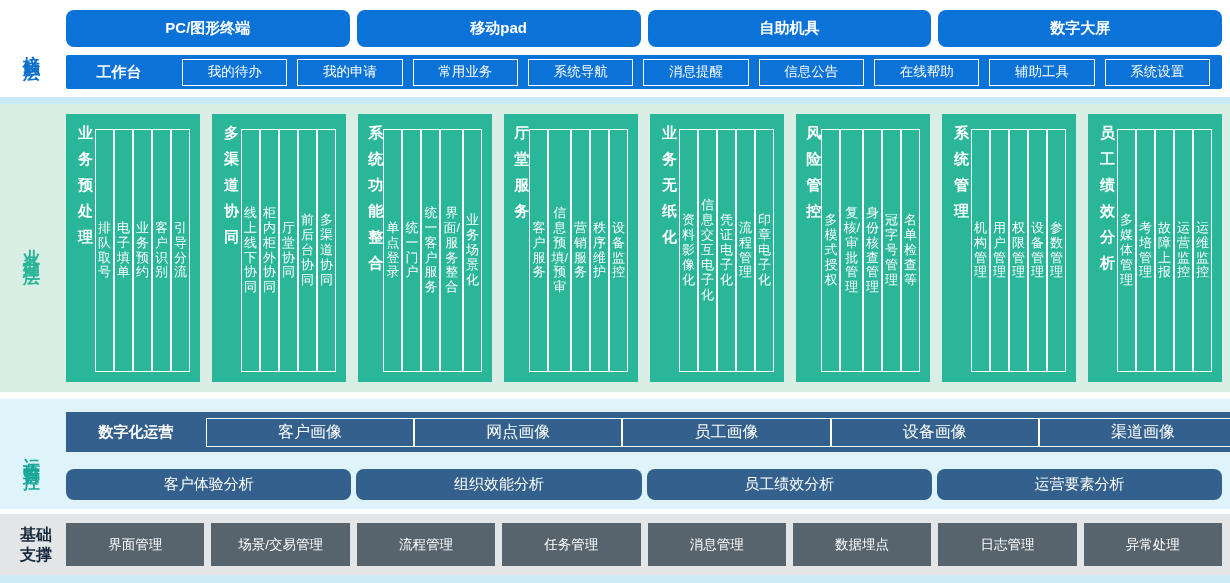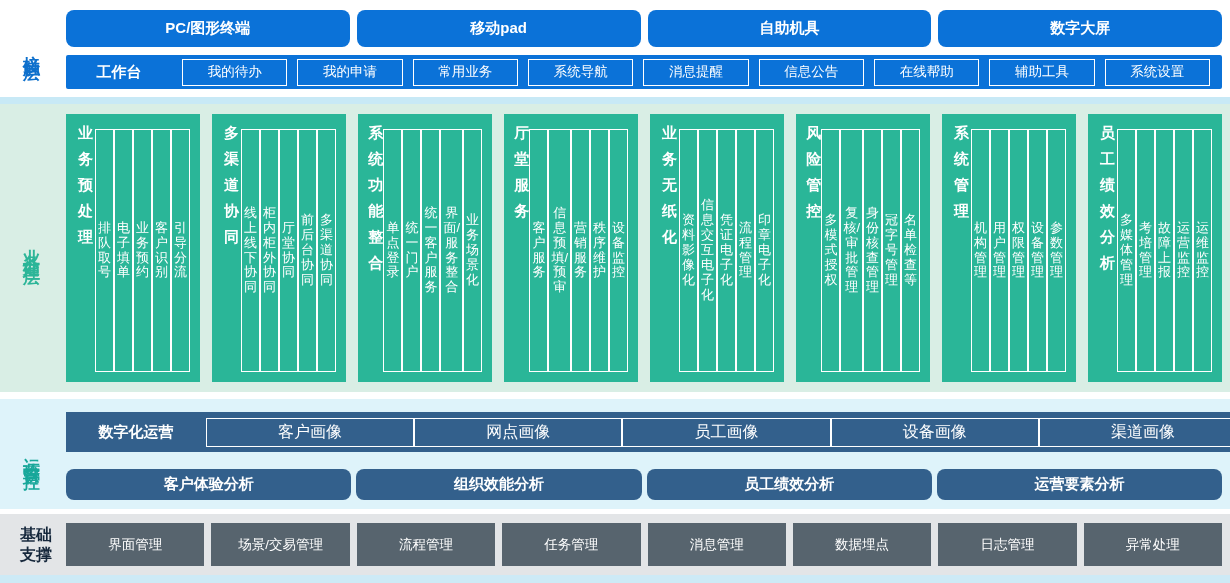--- a/index.html
+++ b/index.html
@@ -38,21 +38,21 @@
 
   
   .sec-ops { position:absolute; left:0; top:399px; width:1230px; height:110px; background:#def3fa; }
   .sec-ops .v-label { color:#18a79a; }
   .digital-bar { position:absolute; left:66px; top:13px; width:1197px; height:40px; background:#33608c;
                  display:flex; align-items:center; padding-right:16px; }
   .digital-label { flex:0 0 140px; text-align:center; color:#fff; font-weight:bold; font-size:15px; }
   .digital-btn { flex:1; height:29px; border:1px solid #fff; color:#ffffff; font-size:16px;
                  display:flex; align-items:center; justify-content:center; }
   .analysis-row { position:absolute; left:66px; top:61px; width:1156px; height:40px; display:flex; gap:5px; }
-  .analysis-btn { flex:1; background:#33608c; border-radius:8px; color:#fff; font-weight:bold; font-size:15px;
+  .analysis-btn { flex:1; background:#33608c; border-radius:8px; color:#fff; font-weight:normal; font-size:15px;
                   display:flex; align-items:center; justify-content:center;margin-top:9px; }
 
   
   .sec-base { position:absolute; left:0; top:514px; width:1230px; height:61px; background:#e3e5e7; }
   .base-label { position:absolute; left:12px; top:50%; transform:translateY(-50%); width:48px;
                 color:#15273b; font-weight:bold; font-size:16px; line-height:1.25;
                 white-space:pre-line; text-align:center; }
   .base-row { position:absolute; left:66px; top:9px; width:1156px; height:43px; display:flex; gap:7px; }
   .base-btn { flex:1; background:#57646e; color:#fff; font-size:13.5px;
               display:flex; align-items:center; justify-content:center; text-align:center; }

